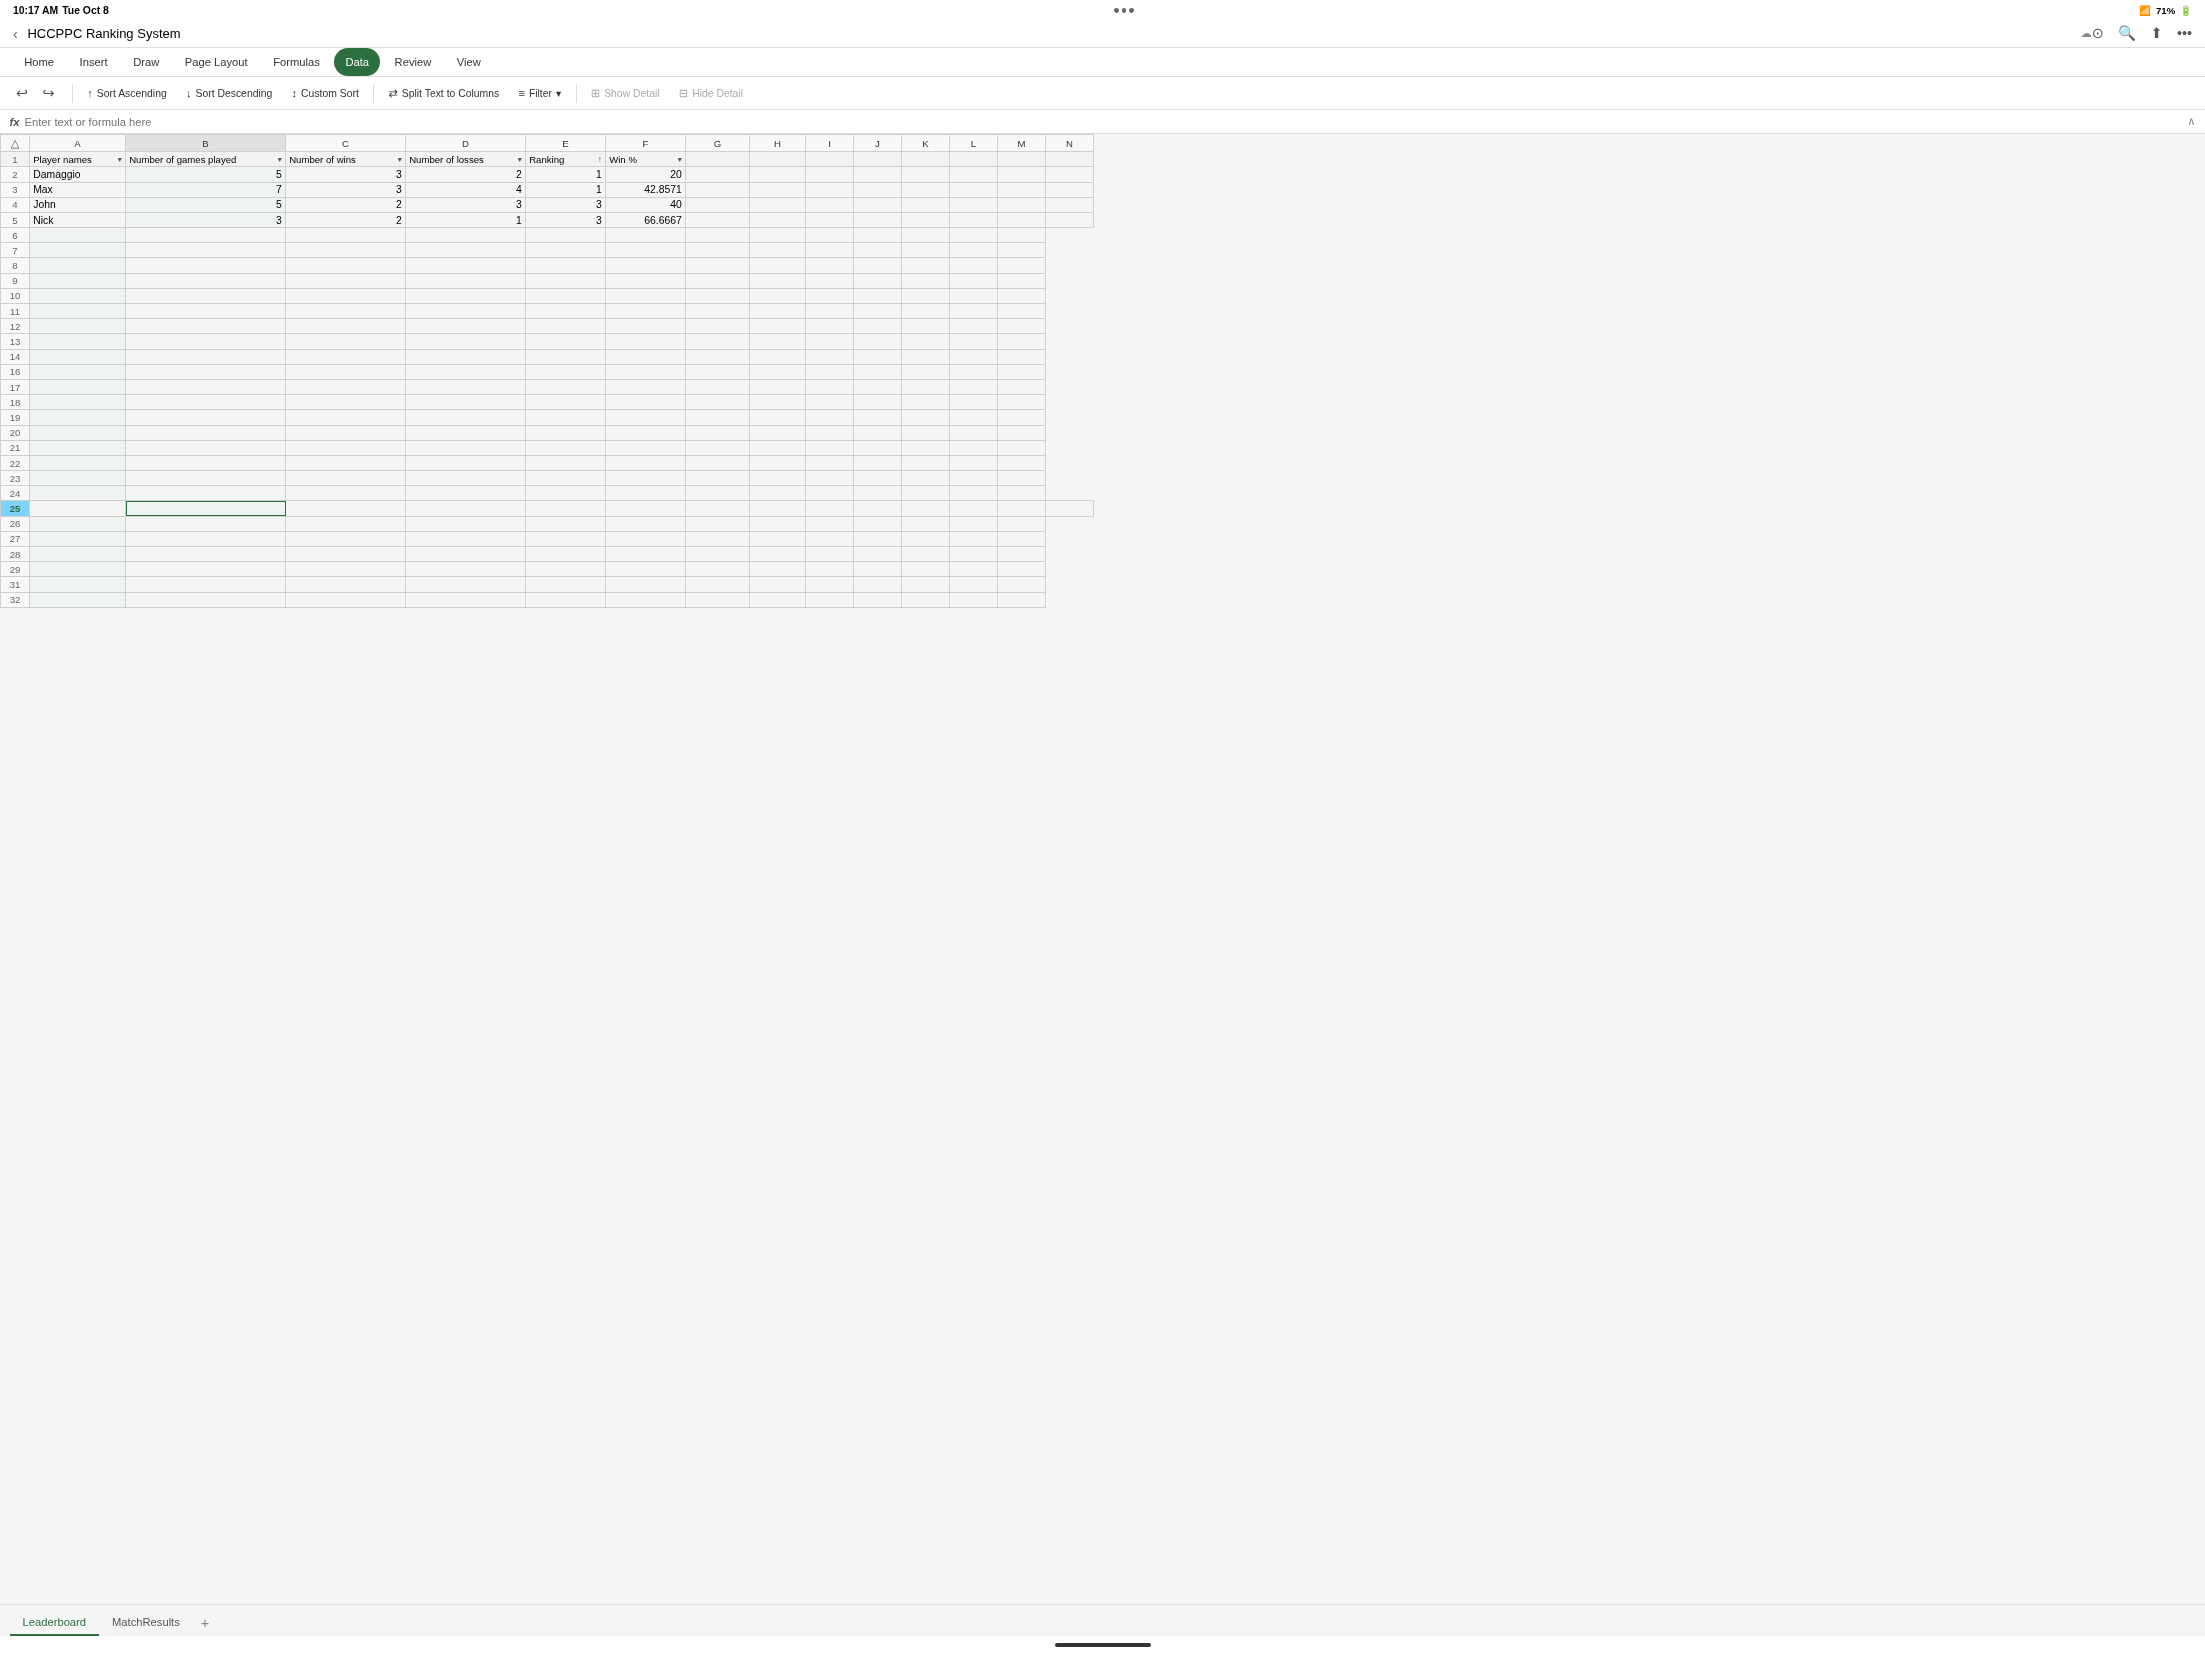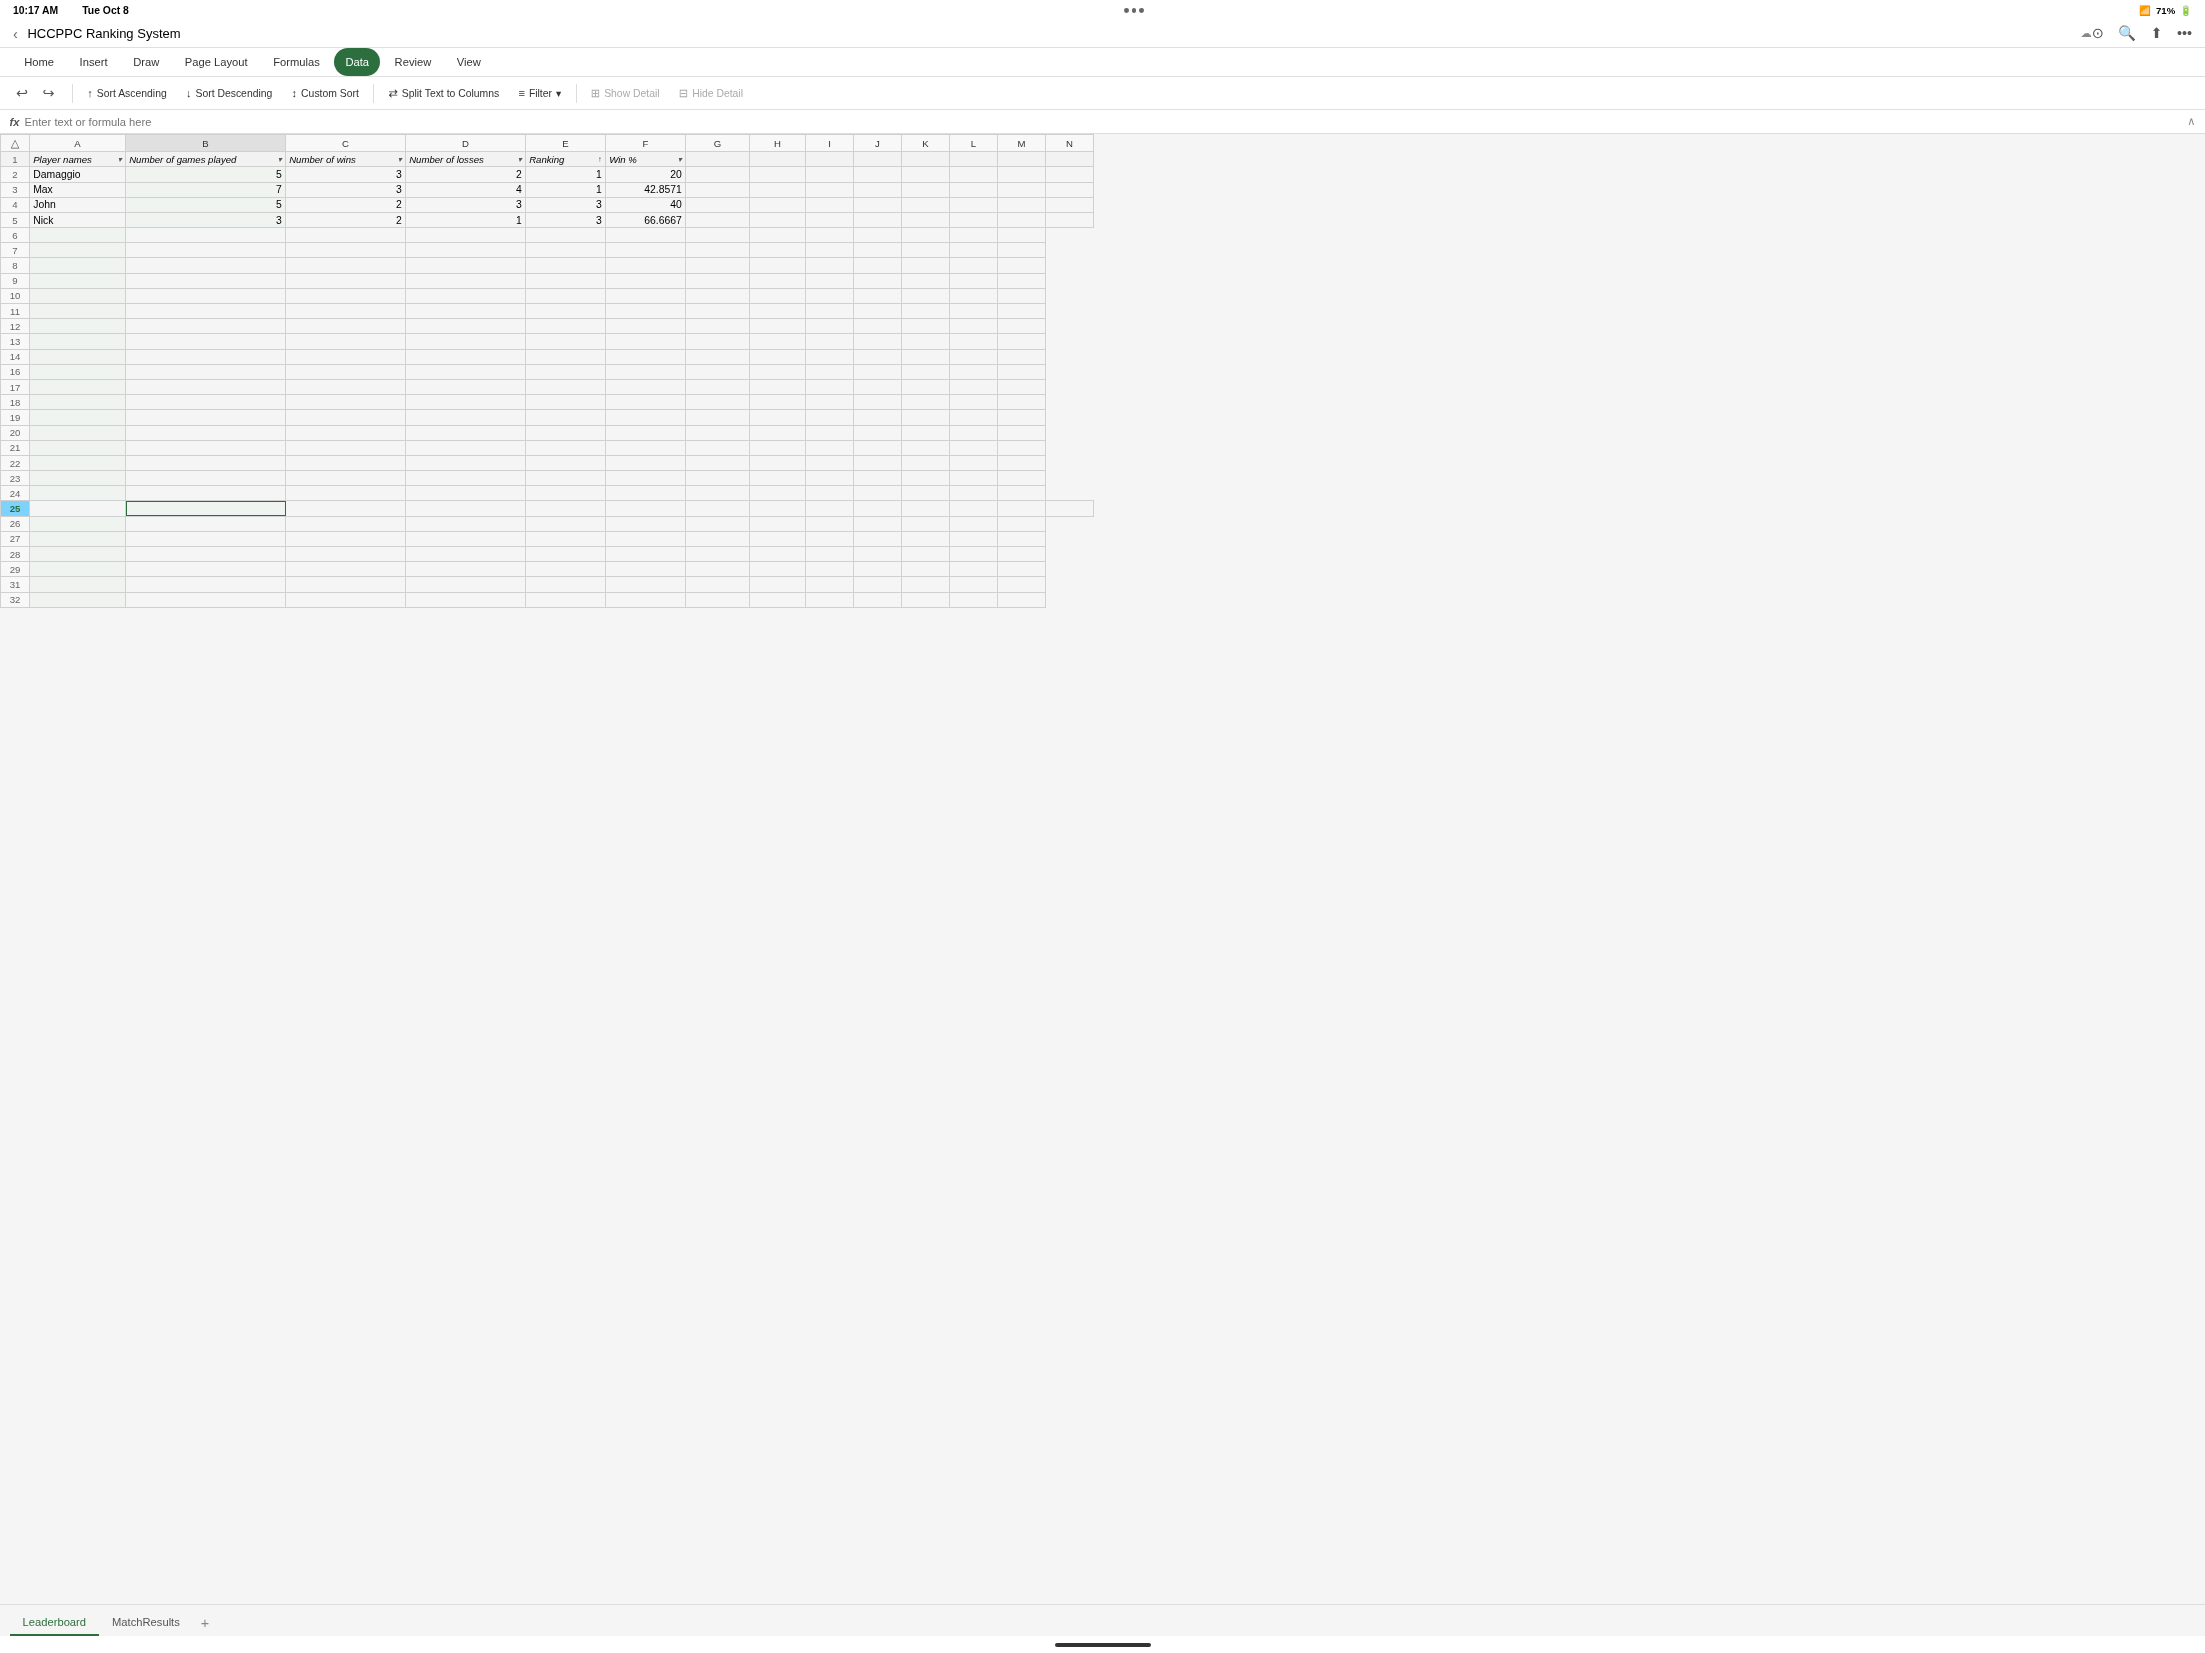--- a/index.html
+++ b/index.html
@@ -3,21 +3,21 @@
   <meta charset="utf-8">
   <style>
     * { box-sizing: border-box; margin: 0; padding: 0; }
     body { font-family: -apple-system, BlinkMacSystemFont, 'Helvetica Neue', Arial, sans-serif; background: #f5f5f5; height: 100vh; overflow: hidden; }
 
     
     .status-bar {
       display: flex; align-items: center; justify-content: space-between;
       padding: 4.8px 13px; background: #fff; font-size: 10.4px; font-weight: 600;
     }
-    .status-bar-left { display: flex; align-items: center; gap: 24px; }
+    .status-bar-left { display: flex; align-items: center; gap: 4px; }
     .status-bar-center { display: flex; align-items: center; gap: 3.2px; }
     .status-bar-right { display: flex; align-items: center; gap: 4.8px; font-size: 9.6px; }
     .status-dot { width: 4.8px; height: 4.8px; border-radius: 50%; background: #666; display: inline-block; }
     .status-dots { display: flex; gap: 2.4px; }
 
     
     .title-bar {
       display: flex; align-items: center; padding: 4.8px 13px;
       background: #fff; border-bottom: 0.8px solid #e0e0e0;
     }
@@ -93,21 +93,21 @@
     }
     .col-header.selected { background: #e0e0e0; }
     .col-header-corner { background: #f8f8f8; width: 29px; border-right: 0.8px solid #bbb; border-bottom: 1.6px solid #bbb; }
 
     
     .data-header td {
       background: #f2f2f2; font-weight: 500; font-size: 9.6px;
       border-bottom: 0.8px solid #bbb;
     }
 
-    .cell-content { display: flex; align-items: center; justify-content: space-between; font-style: italic; }
+    .cell-content { display: flex; align-items: center; justify-content: space-between; }
     .filter-arrow { font-size: 8px; color: #555; margin-left: 1.6px; }
     .sort-arrow { font-size: 8px; color: #2d6e3e; margin-left: 1.6px; }
 
     
     .num { text-align: right; }
     
     .txt { text-align: left; }
 
     
     .selected-col-bg { background: #f0f4f0; }

